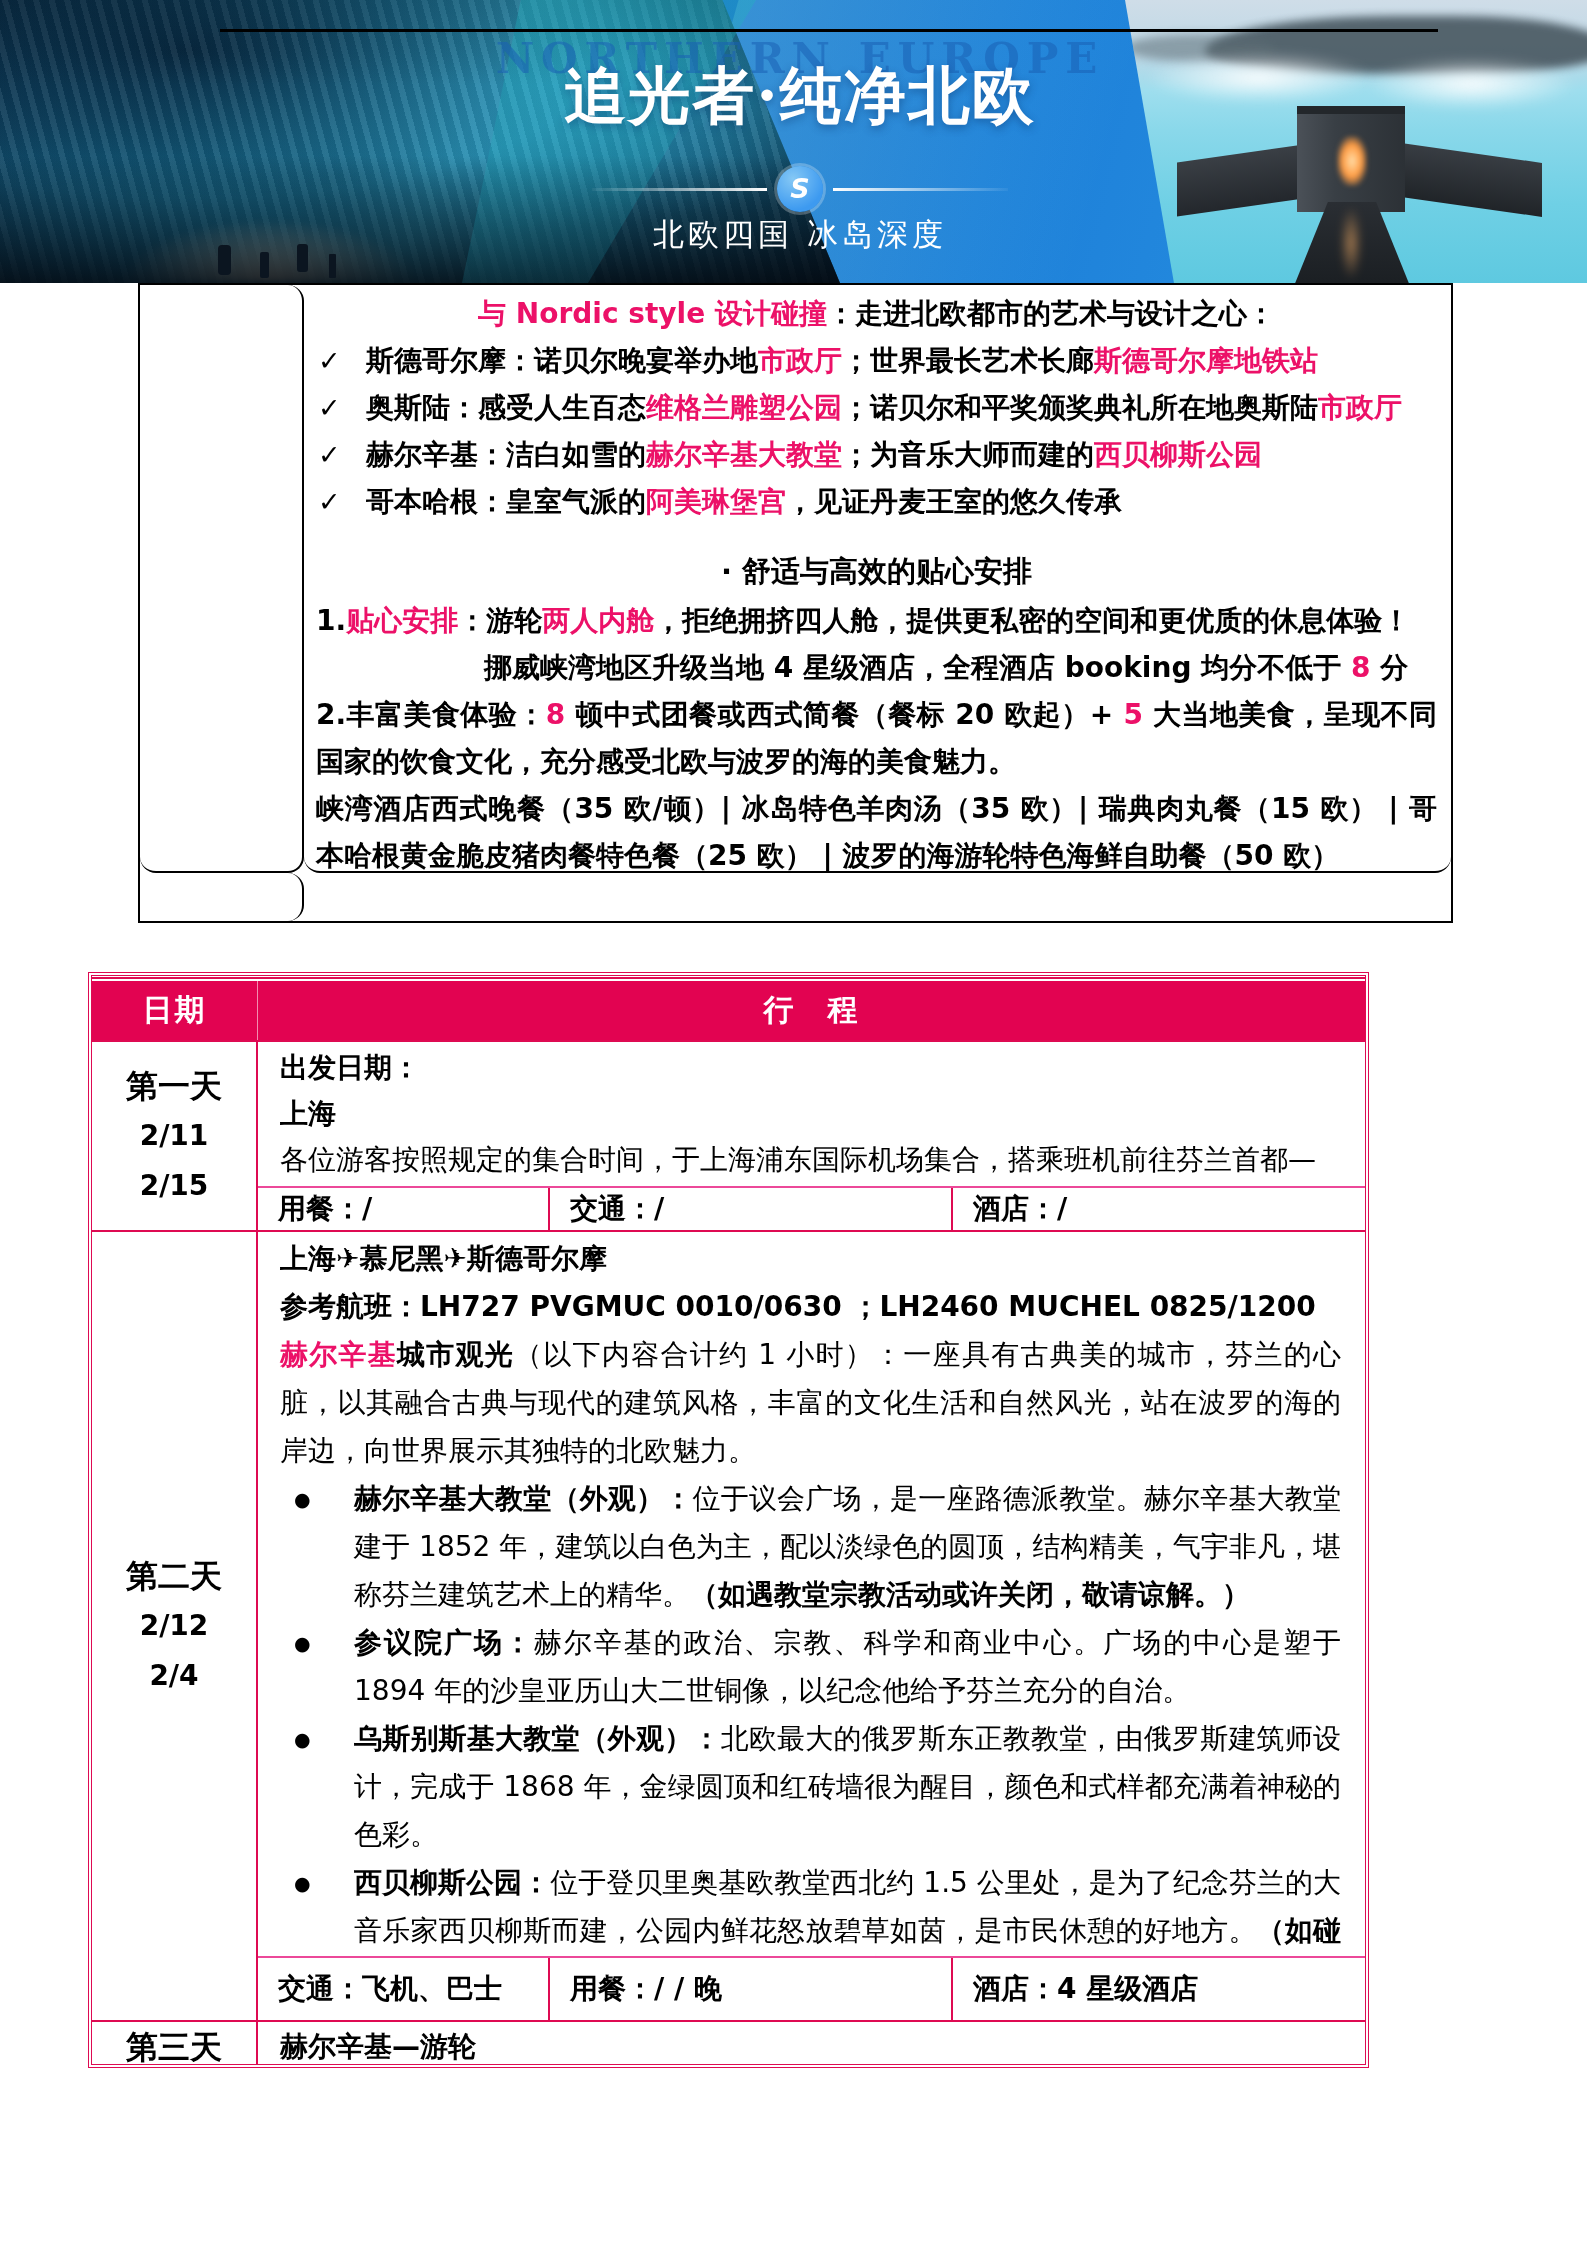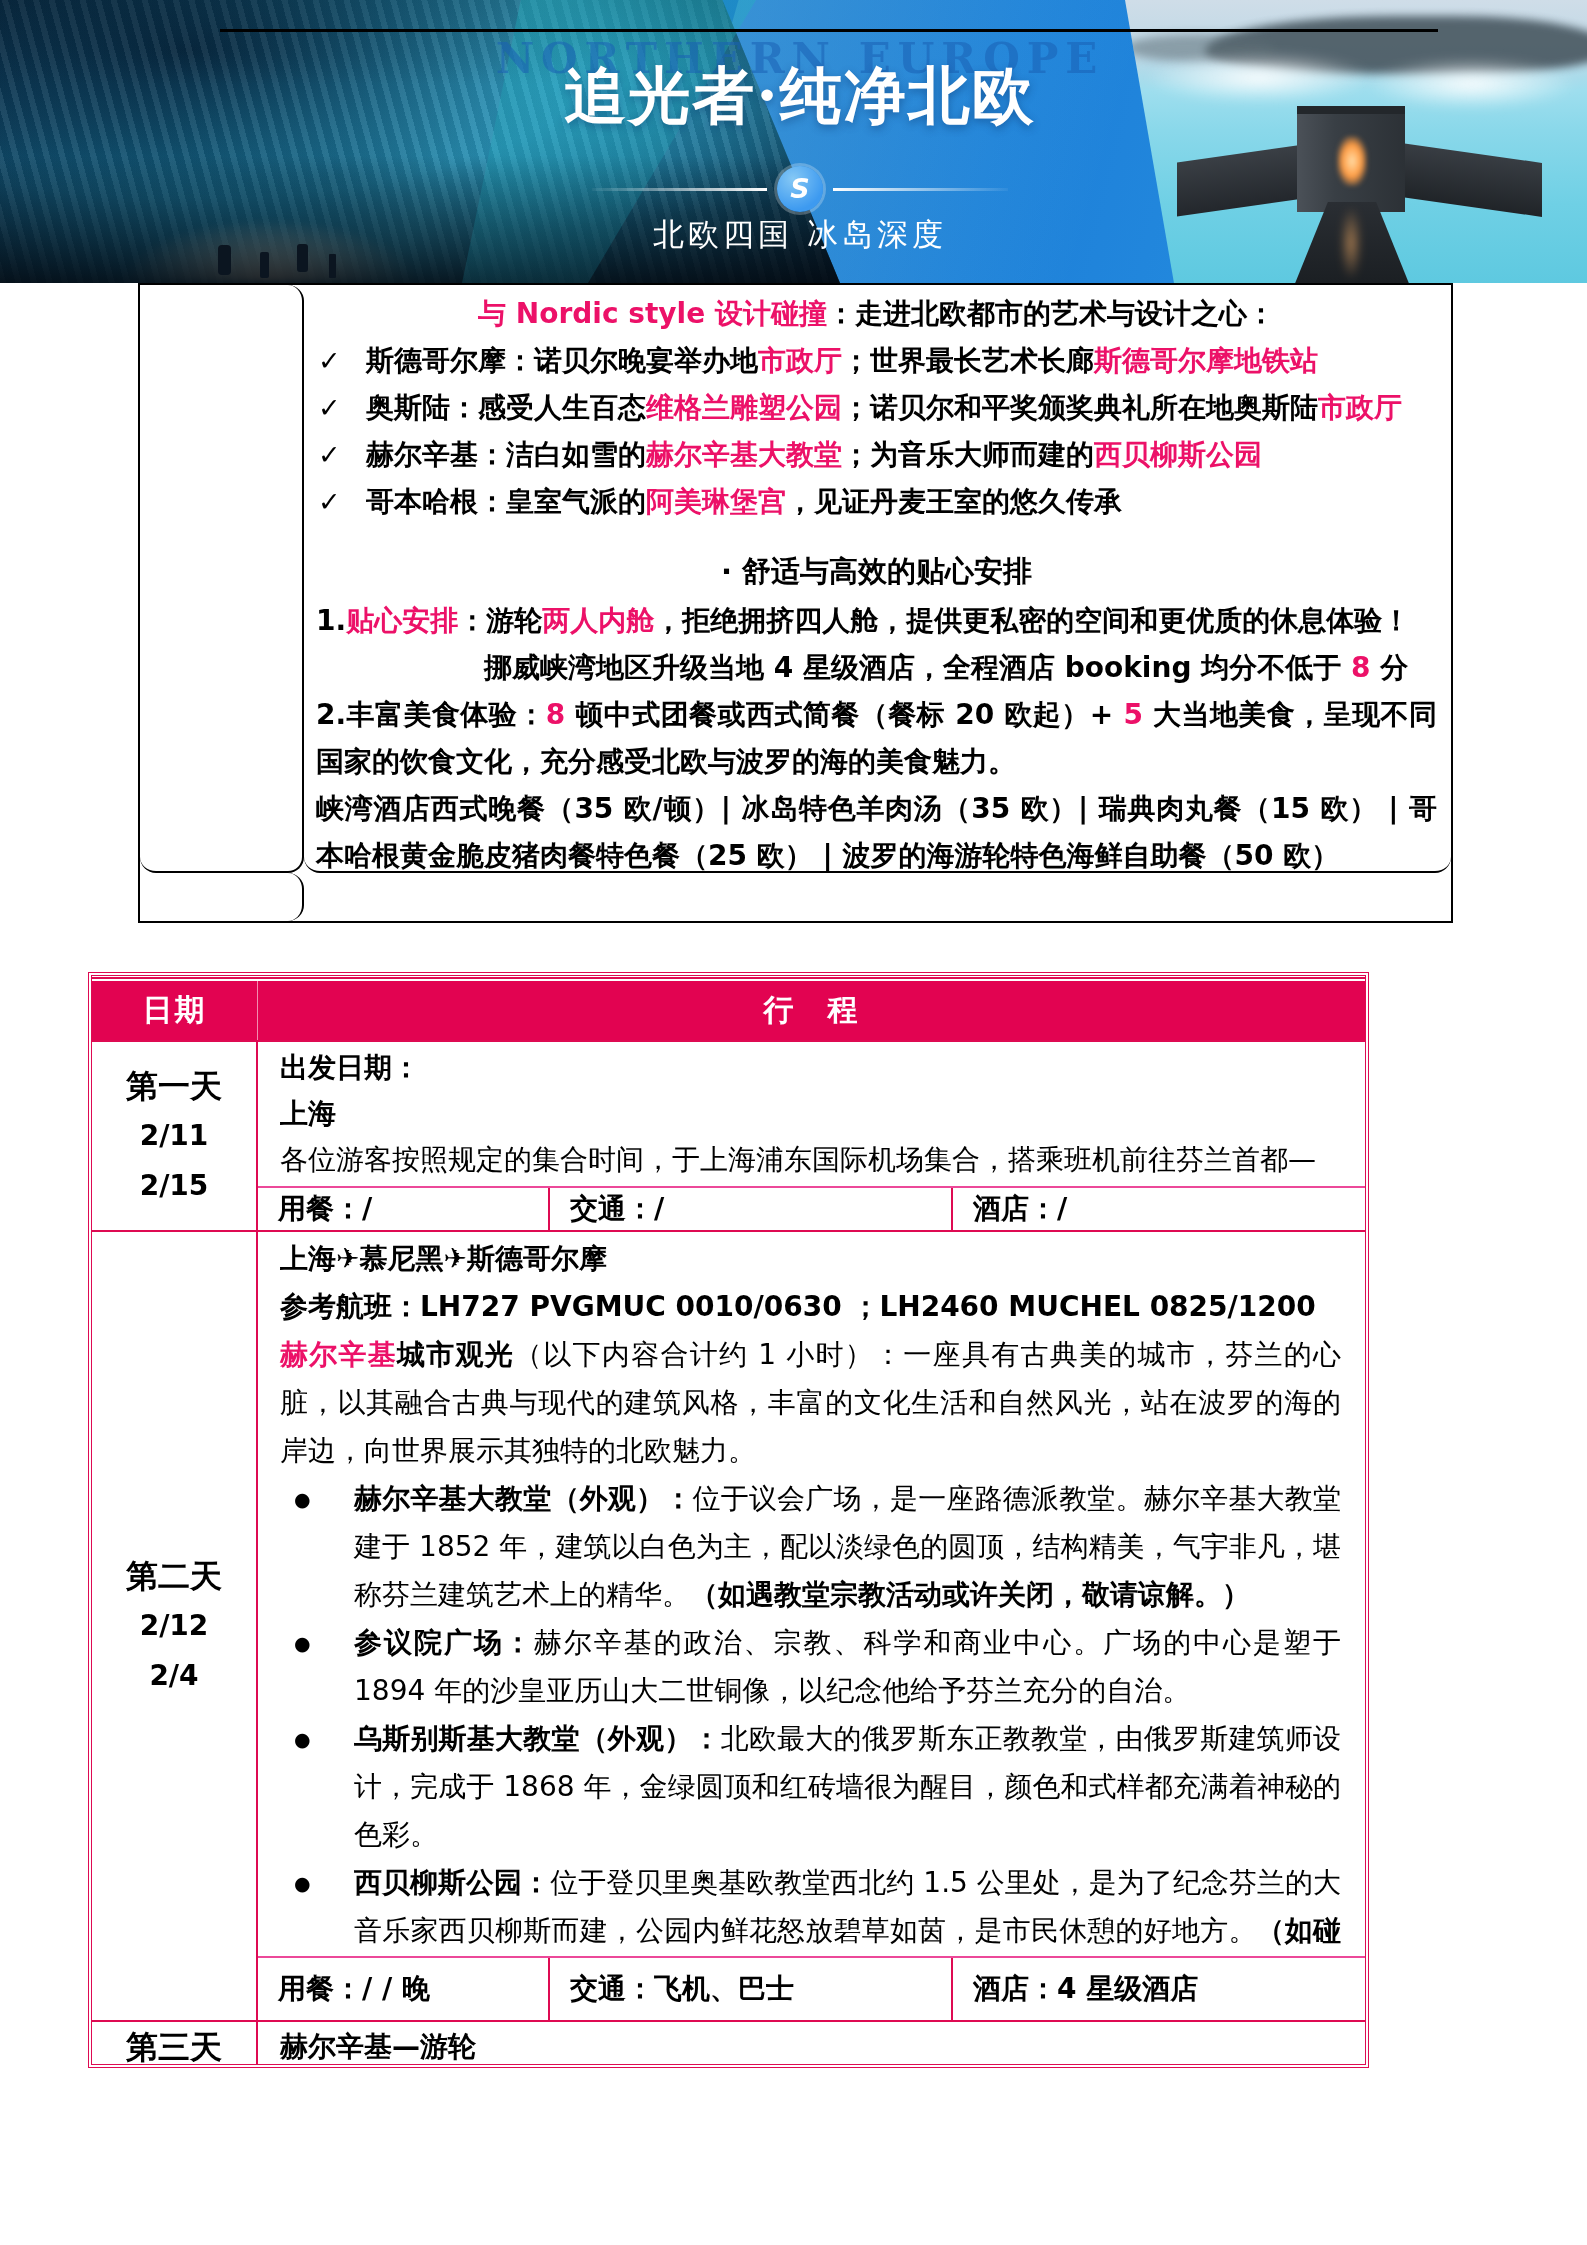--- a/index.html
+++ b/index.html
@@ -212,22 +212,22 @@
               <div class="day-text">
                 <div class="l-line"><span class=" b">上海✈慕尼黑✈斯德哥尔摩</span></div>
                 <div class="l-line"><span class=" b">参考航班：LH727 PVGMUC 0010/0630 ；LH2460 MUCHEL 0825/1200</span></div>
                 <div class="l-para"><span class="pk">赫尔辛基</span><span class=" b">城市观光</span><span>（以下内容合计约 1 小时）：一座具有古典美的城市，芬兰的心脏，以其融合古典与现代的建筑风格，丰富的文化生活和自然风光，站在波罗的海的岸边，向世界展示其独特的北欧魅力。</span></div>
                 <div class="l-bullet"><span class="blt">●</span><span class=" b">赫尔辛基大教堂（外观）：</span><span>位于议会广场，是一座路德派教堂。赫尔辛基大教堂建于 1852 年，建筑以白色为主，配以淡绿色的圆顶，结构精美，气宇非凡，堪称芬兰建筑艺术上的精华。</span><span class=" b">（如遇教堂宗教活动或许关闭，敬请谅解。）</span></div>
                 <div class="l-bullet"><span class="blt">●</span><span class=" b">参议院广场：</span><span>赫尔辛基的政治、宗教、科学和商业中心。广场的中心是塑于 1894 年的沙皇亚历山大二世铜像，以纪念他给予芬兰充分的自治。</span></div>
                 <div class="l-bullet"><span class="blt">●</span><span class=" b">乌斯别斯基大教堂（外观）：</span><span>北欧最大的俄罗斯东正教教堂，由俄罗斯建筑师设计，完成于 1868 年，金绿圆顶和红砖墙很为醒目，颜色和式样都充满着神秘的色彩。</span></div>
                 <div class="l-bullet"><span class="blt">●</span><span class=" b">西贝柳斯公园：</span><span>位于登贝里奥基欧教堂西北约 1.5 公里处，是为了纪念芬兰的大音乐家西贝柳斯而建，公园内鲜花怒放碧草如茵，是市民休憩的好地方。</span><span class=" b">（如碰到西贝柳斯公园维修关闭，则安排外观）</span></div>
               </div>
               <div class="meal-row">
+                <div class="meal-cell mc-b">交通：飞机、巴士</div>
                 <div class="meal-cell mc-b">用餐：/ / 晚</div>
-                <div class="meal-cell mc-b">交通：飞机、巴士</div>
                 <div class="meal-cell">酒店：4 星级酒店</div>
               </div>
             </div>
           </div><div class="day-row d3">
             <div class="day-label">
               <div class="day-name">第三天</div>
             </div>
             <div class="day-body">
               <div class="day-text">
                 <div class="l-line"><span class=" b">赫尔辛基—游轮</span></div>

